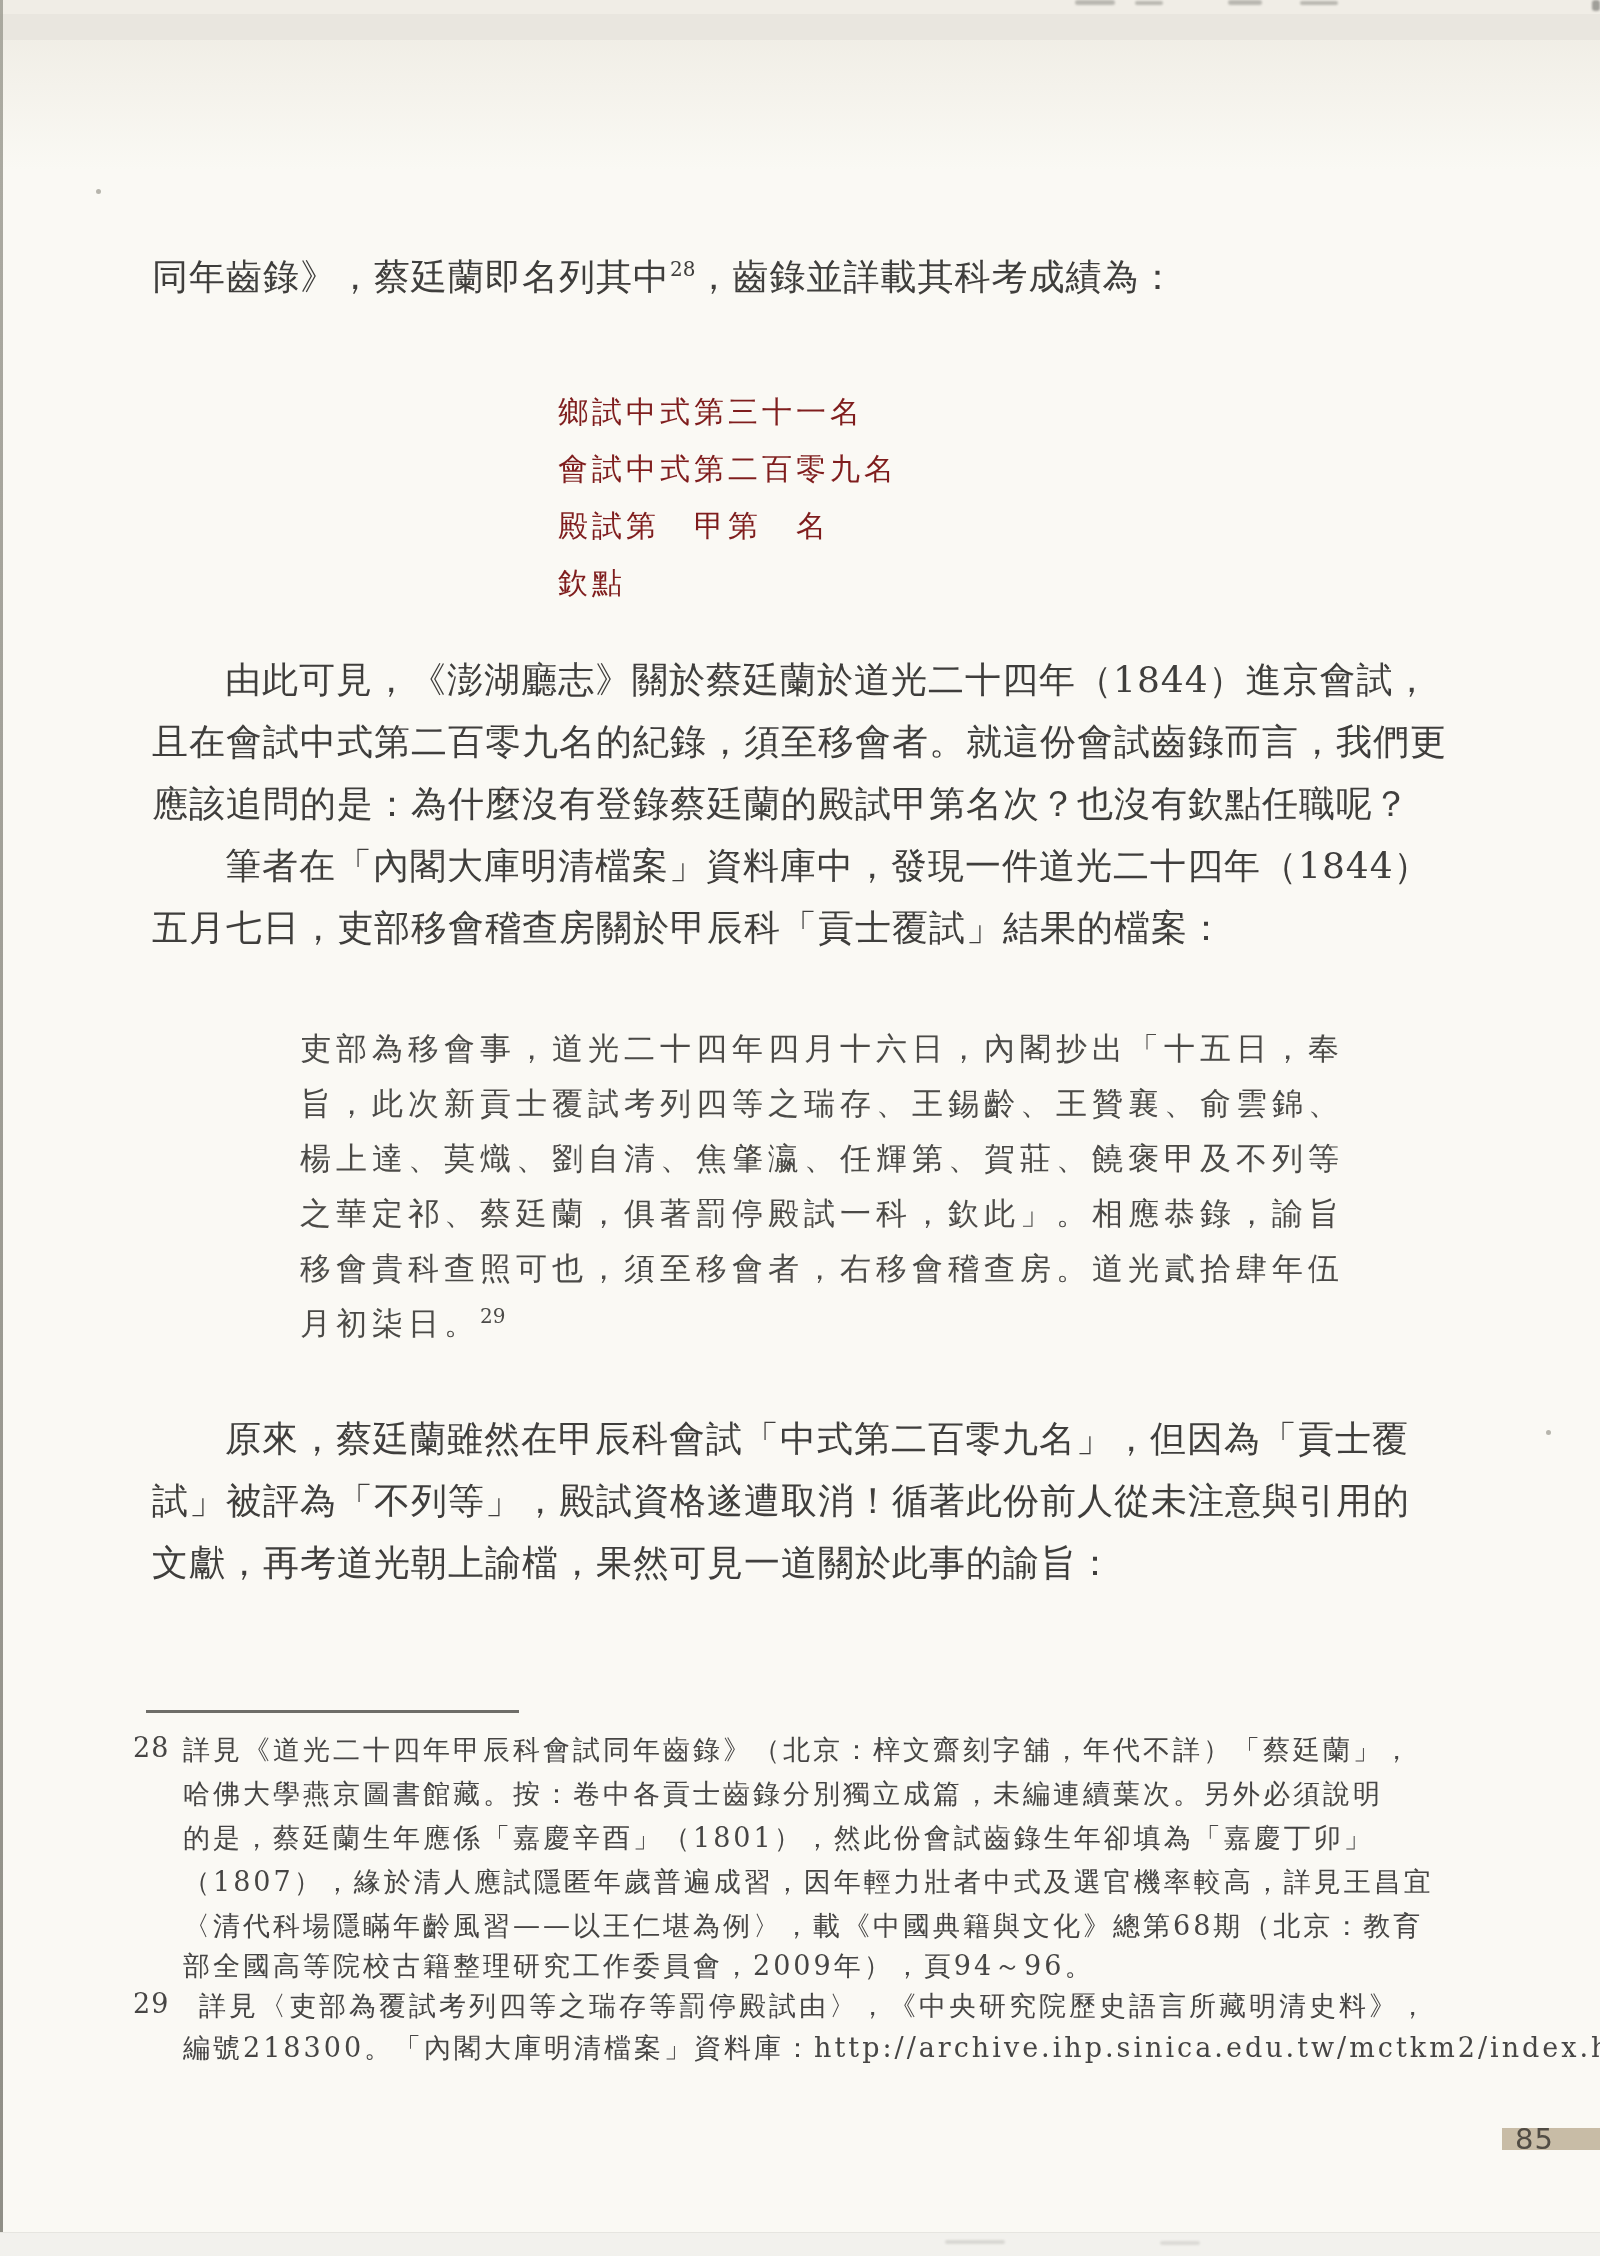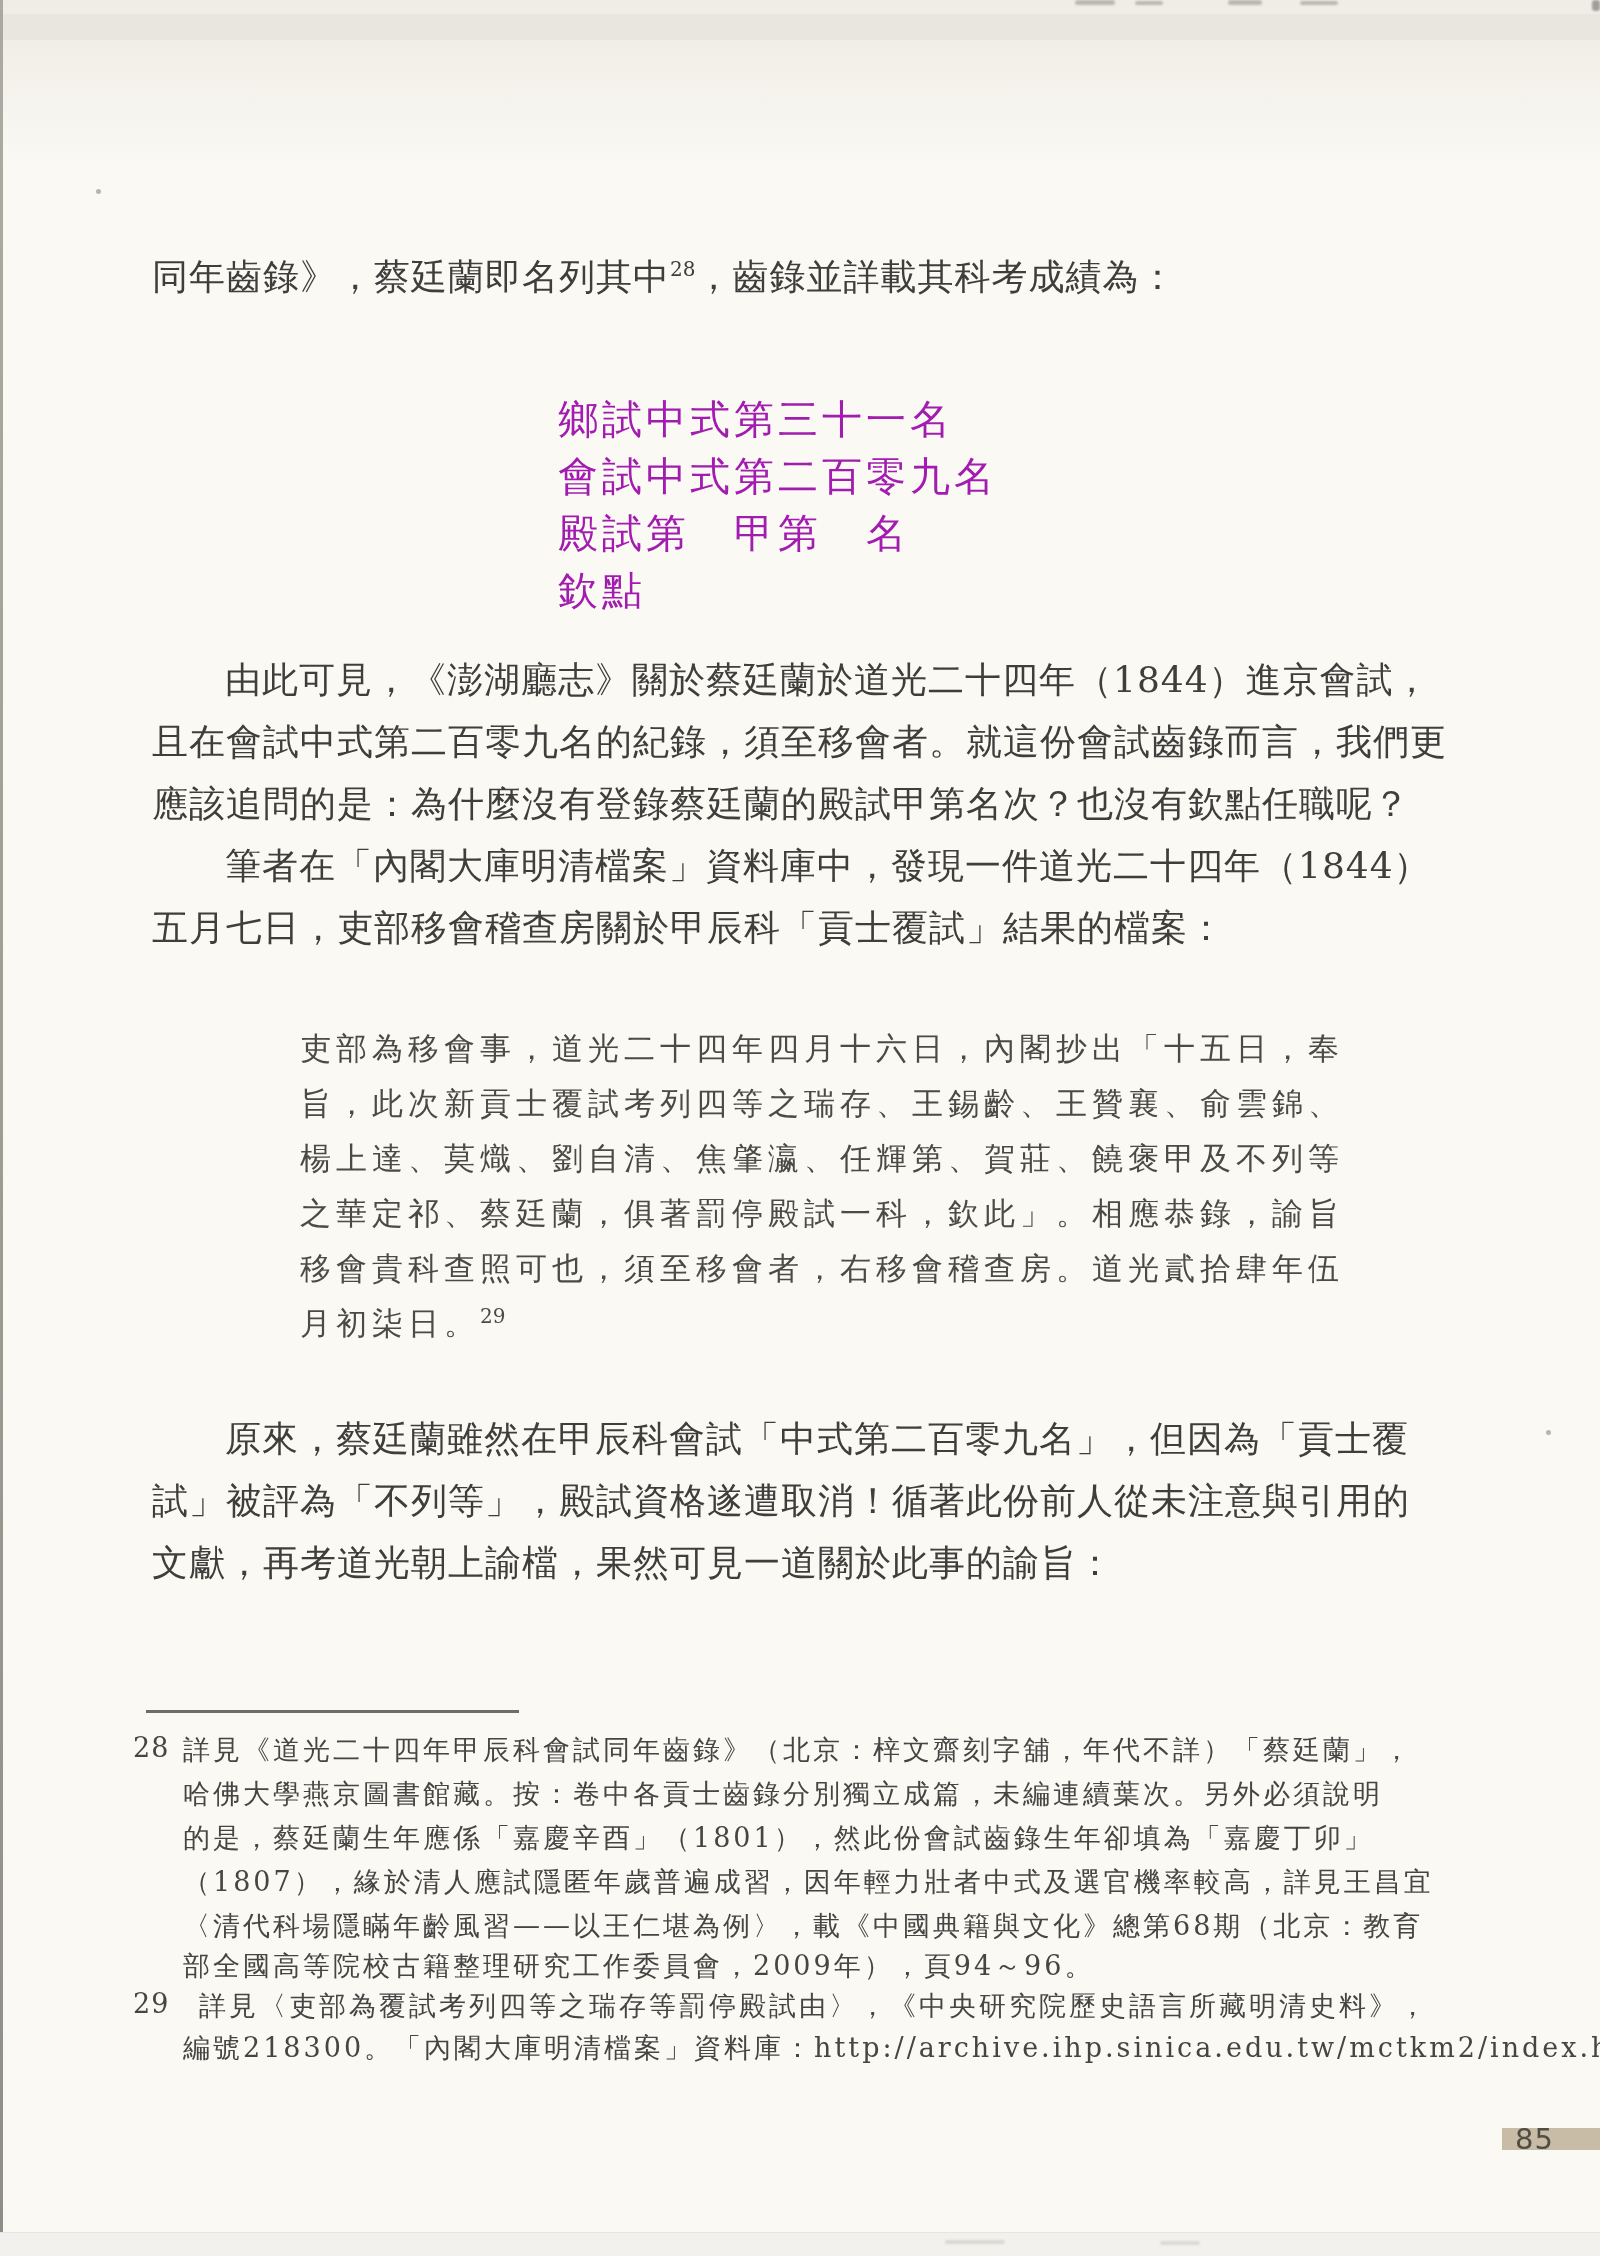--- a/index.html
+++ b/index.html
@@ -15,21 +15,21 @@
   .top-fade{left:0;top:40px;width:1600px;height:130px;
     background:linear-gradient(180deg,rgba(233,229,219,0.55),rgba(250,249,244,0));}
   .left-edge{left:0;top:0;width:3px;height:2256px;
     background:linear-gradient(180deg,#9a998f,#75746b);opacity:.8;}
   .bottom-band{left:0;top:2232px;width:1600px;height:24px;background:#f2f1ed;border-top:1px solid #e6e5e0;}
   .smudge{background:#8d8c86;border-radius:3px;opacity:.55;filter:blur(1px);}
   .speck{background:#9a998f;border-radius:50%;opacity:.7;}
   
   .body-line{font-size:36px;letter-spacing:1px;color:#3f3e3c;}
   .lead-line{font-size:36px;letter-spacing:1px;color:#3f3e3c;}
-  .verse-line{font-size:40px;letter-spacing:4px;color:#a21caf;}
+  .verse-line{font-size:30px;letter-spacing:4px;color:#7f1d1d;}
   .quote-line{font-size:31px;letter-spacing:5px;color:#4b4a47;}
   .fn-line{font-size:27px;letter-spacing:3px;color:#464544;}
   .fn-num{font-size:27px;letter-spacing:1px;color:#464544;}
   sup.note{font-size:20px;letter-spacing:0;vertical-align:super;line-height:0;}
   .fn-rule{left:146px;top:1710px;width:373px;height:3px;background:#6e6d68;}
   .page-tab{left:1502px;top:2128px;width:98px;height:22px;background:#c8bca6;
     display:flex;align-items:center;}
   .page-tab span{font-size:29px;color:#514c44;padding-left:13px;letter-spacing:1px;
     font-family:"DejaVu Sans","Liberation Sans",sans-serif;}
 </style>

